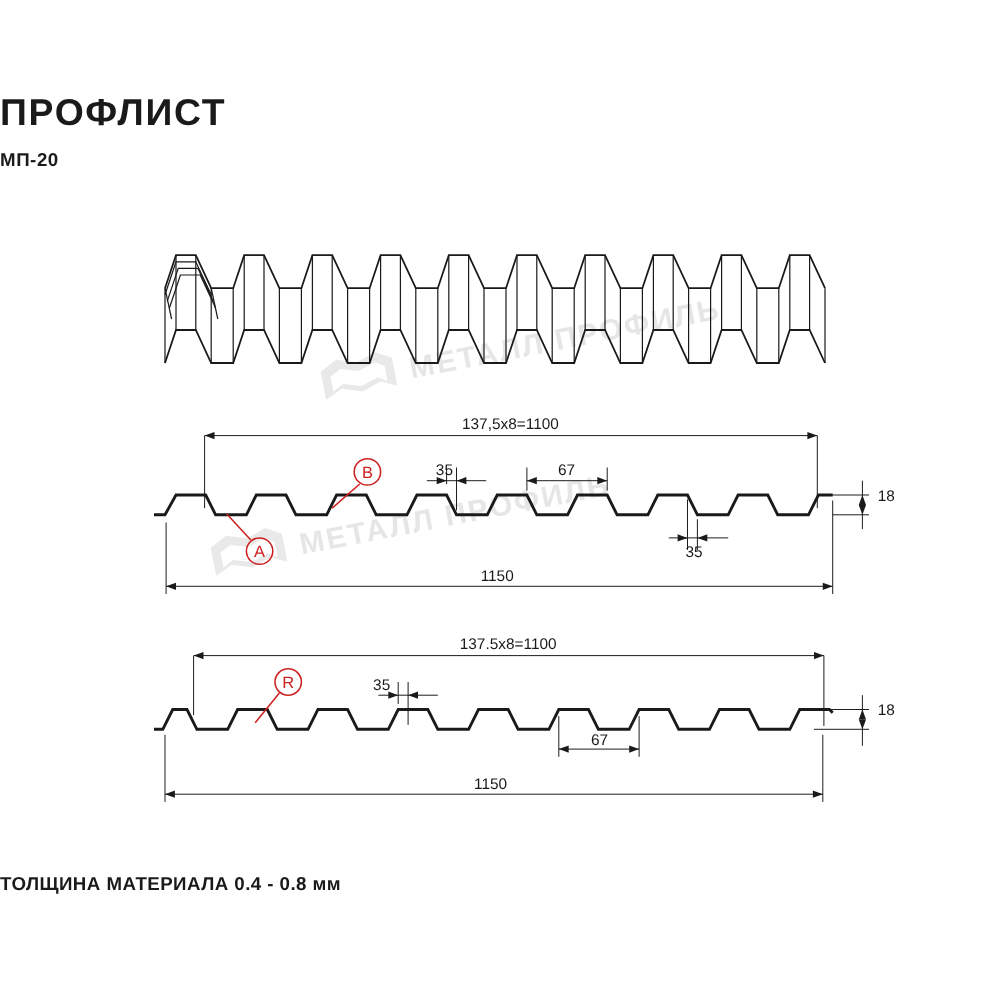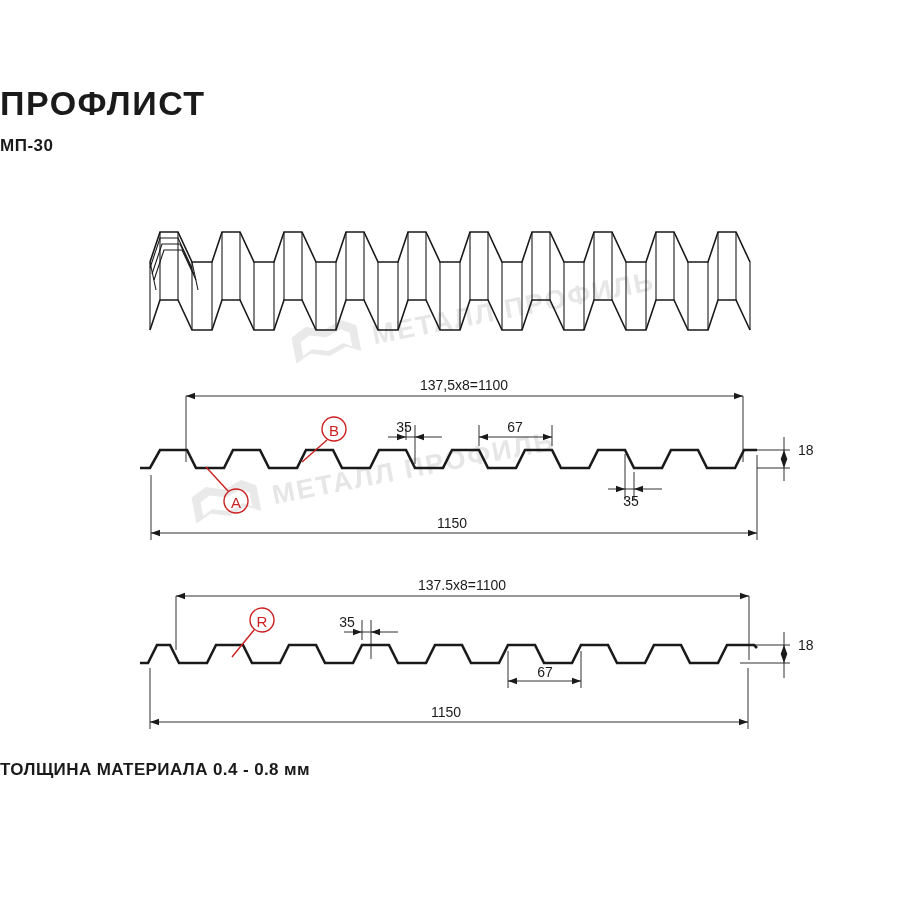--- a/index.html
+++ b/index.html
@@ -31,21 +31,21 @@
     font-weight: bold;
     letter-spacing: 1.5px;
   }
   #page-subtitle {
     top: 136px;
     font-size: 17px;
     font-weight: bold;
     letter-spacing: 0.5px;
   }
   #footer-note {
-    top: 760px;
+    top: 794px;
     font-size: 17px;
     font-weight: bold;
     letter-spacing: 0.4px;
   }
   svg { display: block; }
   .wm {
     fill: #e9e9e9;
   }
   .wm-text {
     font-family: "Liberation Sans", sans-serif;
@@ -94,21 +94,21 @@
     stroke-width: 1.1;
     fill: none;
   }
 </style>
 </head>
 <body>
 
 <div>
 
   <div class="title" id="page-title">ПРОФЛИСТ</div>
-  <div class="title" id="page-subtitle">МП-30</div>
+  <div class="title" id="page-subtitle">МП-20</div>
   <div class="title" id="footer-note">ТОЛЩИНА МАТЕРИАЛА 0.4 - 0.8 мм</div>
 
   <svg id="sheet" width="900" height="900" viewBox="0 0 900 900">
 
     <g>
       <g transform="translate(290,330) rotate(-11)">
         <g class="wm">
           <path d="M0 8 L16 0 L34 6 L52 0 L66 8 L66 34 L52 27 L34 33 L16 27 L0 34 Z" fill="#e9e9e9"></path>
           <path d="M8 14 L18 9 L34 14 L50 9 L58 14 L58 28 L50 23 L34 28 L18 23 L8 28 Z" fill="#ffffff"></path>
         </g>

